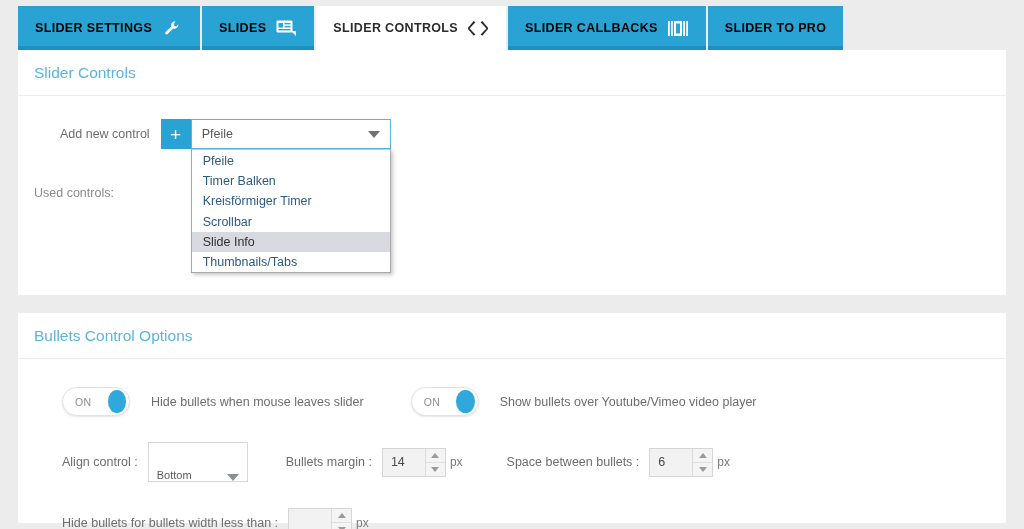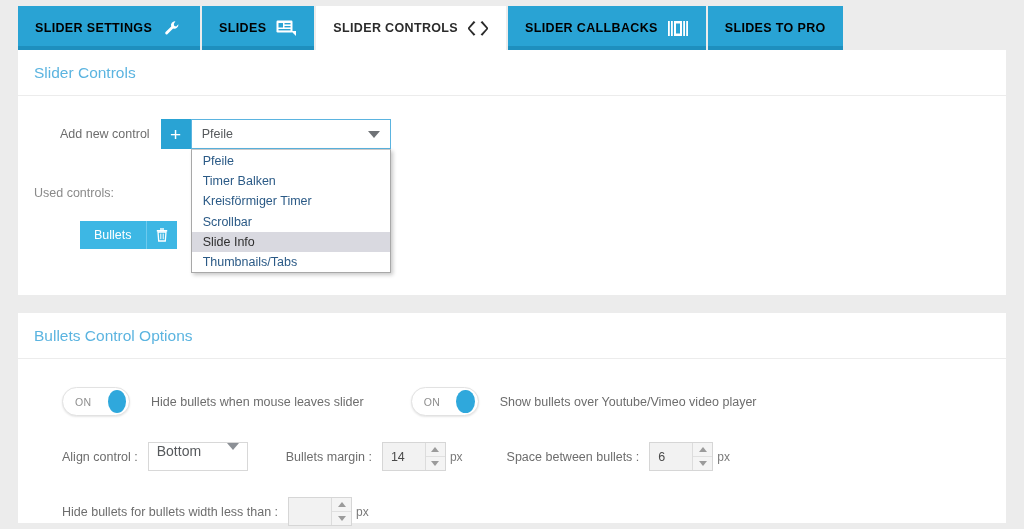--- a/index.html
+++ b/index.html
@@ -259,28 +259,28 @@
     padding-left: 44px;
   }
   .field-label {
     font-size: 12.5px;
     color: #6d6d6d;
     margin-right: 10px;
     white-space: nowrap;
   }
   .align-sel {
     width: 100px;
-    height: 29px;
+    height: 40px;
     box-sizing: border-box;
     border: 1px solid #d8d8d8;
     background: #fff;
     display: flex;
-    align-items: flex-start;
+    align-items: flex-end;
     padding: 0 8px;
-    font-size: 14px;
+    font-size: 11px;
     color: #56595c;
     cursor: pointer;
   }
   .align-sel .sel-caret { border-top-color: #8c9096; }
 
   .spin {
     display: flex;
     height: 29px;
     width: 64px;
     border: 1px solid #d6d6d6;
@@ -382,21 +382,21 @@
         <rect x="7" y="1" width="8" height="15" fill="#ffffff"></rect>
         <rect x="9" y="3.5" width="4" height="10" fill="#29a3d4"></rect>
         <rect x="16.2" y="1" width="1.8" height="15" fill="#ffffff"></rect>
         <rect x="19.2" y="1" width="1.8" height="15" fill="#ffffff"></rect>
       </svg>
     </span>
     <span class="tab-under"></span>
   </div>
 
   <div class="tab">
-    <span>SLIDES TO PRO</span>
+    <span>SLIDER TO PRO</span>
     <span class="tab-under"></span>
   </div>
 </div>
 
 <div class="panel" id="panel-controls">
   <div class="panel-title">Slider Controls</div>
   <div class="panel-rule"></div>
 
 
   <div class="addrow">
@@ -415,34 +415,20 @@
         <div class="sel-opt">Kreisförmiger Timer</div>
         <div class="sel-opt">Scrollbar</div>
         <div class="sel-opt sel-opt-hl">Slide Info</div>
         <div class="sel-opt">Thumbnails/Tabs</div>
       </div>
     </div>
   </div>
 
   <div class="used-label">Used controls:</div>
 
-  <div class="chip-row">
-    <span class="chip">
-      <span class="chip-name">Bullets</span>
-      <span class="chip-del">
-        <svg width="12" height="14" viewBox="0 0 12 14">
-          <rect x="0.8" y="2" width="10.4" height="1.6" fill="#ffffff"></rect>
-          <rect x="4" y="0.3" width="4" height="1.4" fill="#ffffff"></rect>
-          <path d="M2 4h8l-0.7 9H2.7z" fill="none" stroke="#ffffff" stroke-width="1.3"></path>
-          <rect x="4.3" y="5.6" width="1" height="5.6" fill="#ffffff"></rect>
-          <rect x="6.7" y="5.6" width="1" height="5.6" fill="#ffffff"></rect>
-        </svg>
-      </span>
-    </span>
-  </div>
 </div>
 
 <div class="panel" id="panel-bullets">
   <div class="panel-title">Bullets Control Options</div>
   <div class="panel-rule"></div>
 
   <div class="toggle-row">
     <div class="toggle">
       <span class="toggle-txt">ON</span>
       <span class="toggle-knob"></span>

